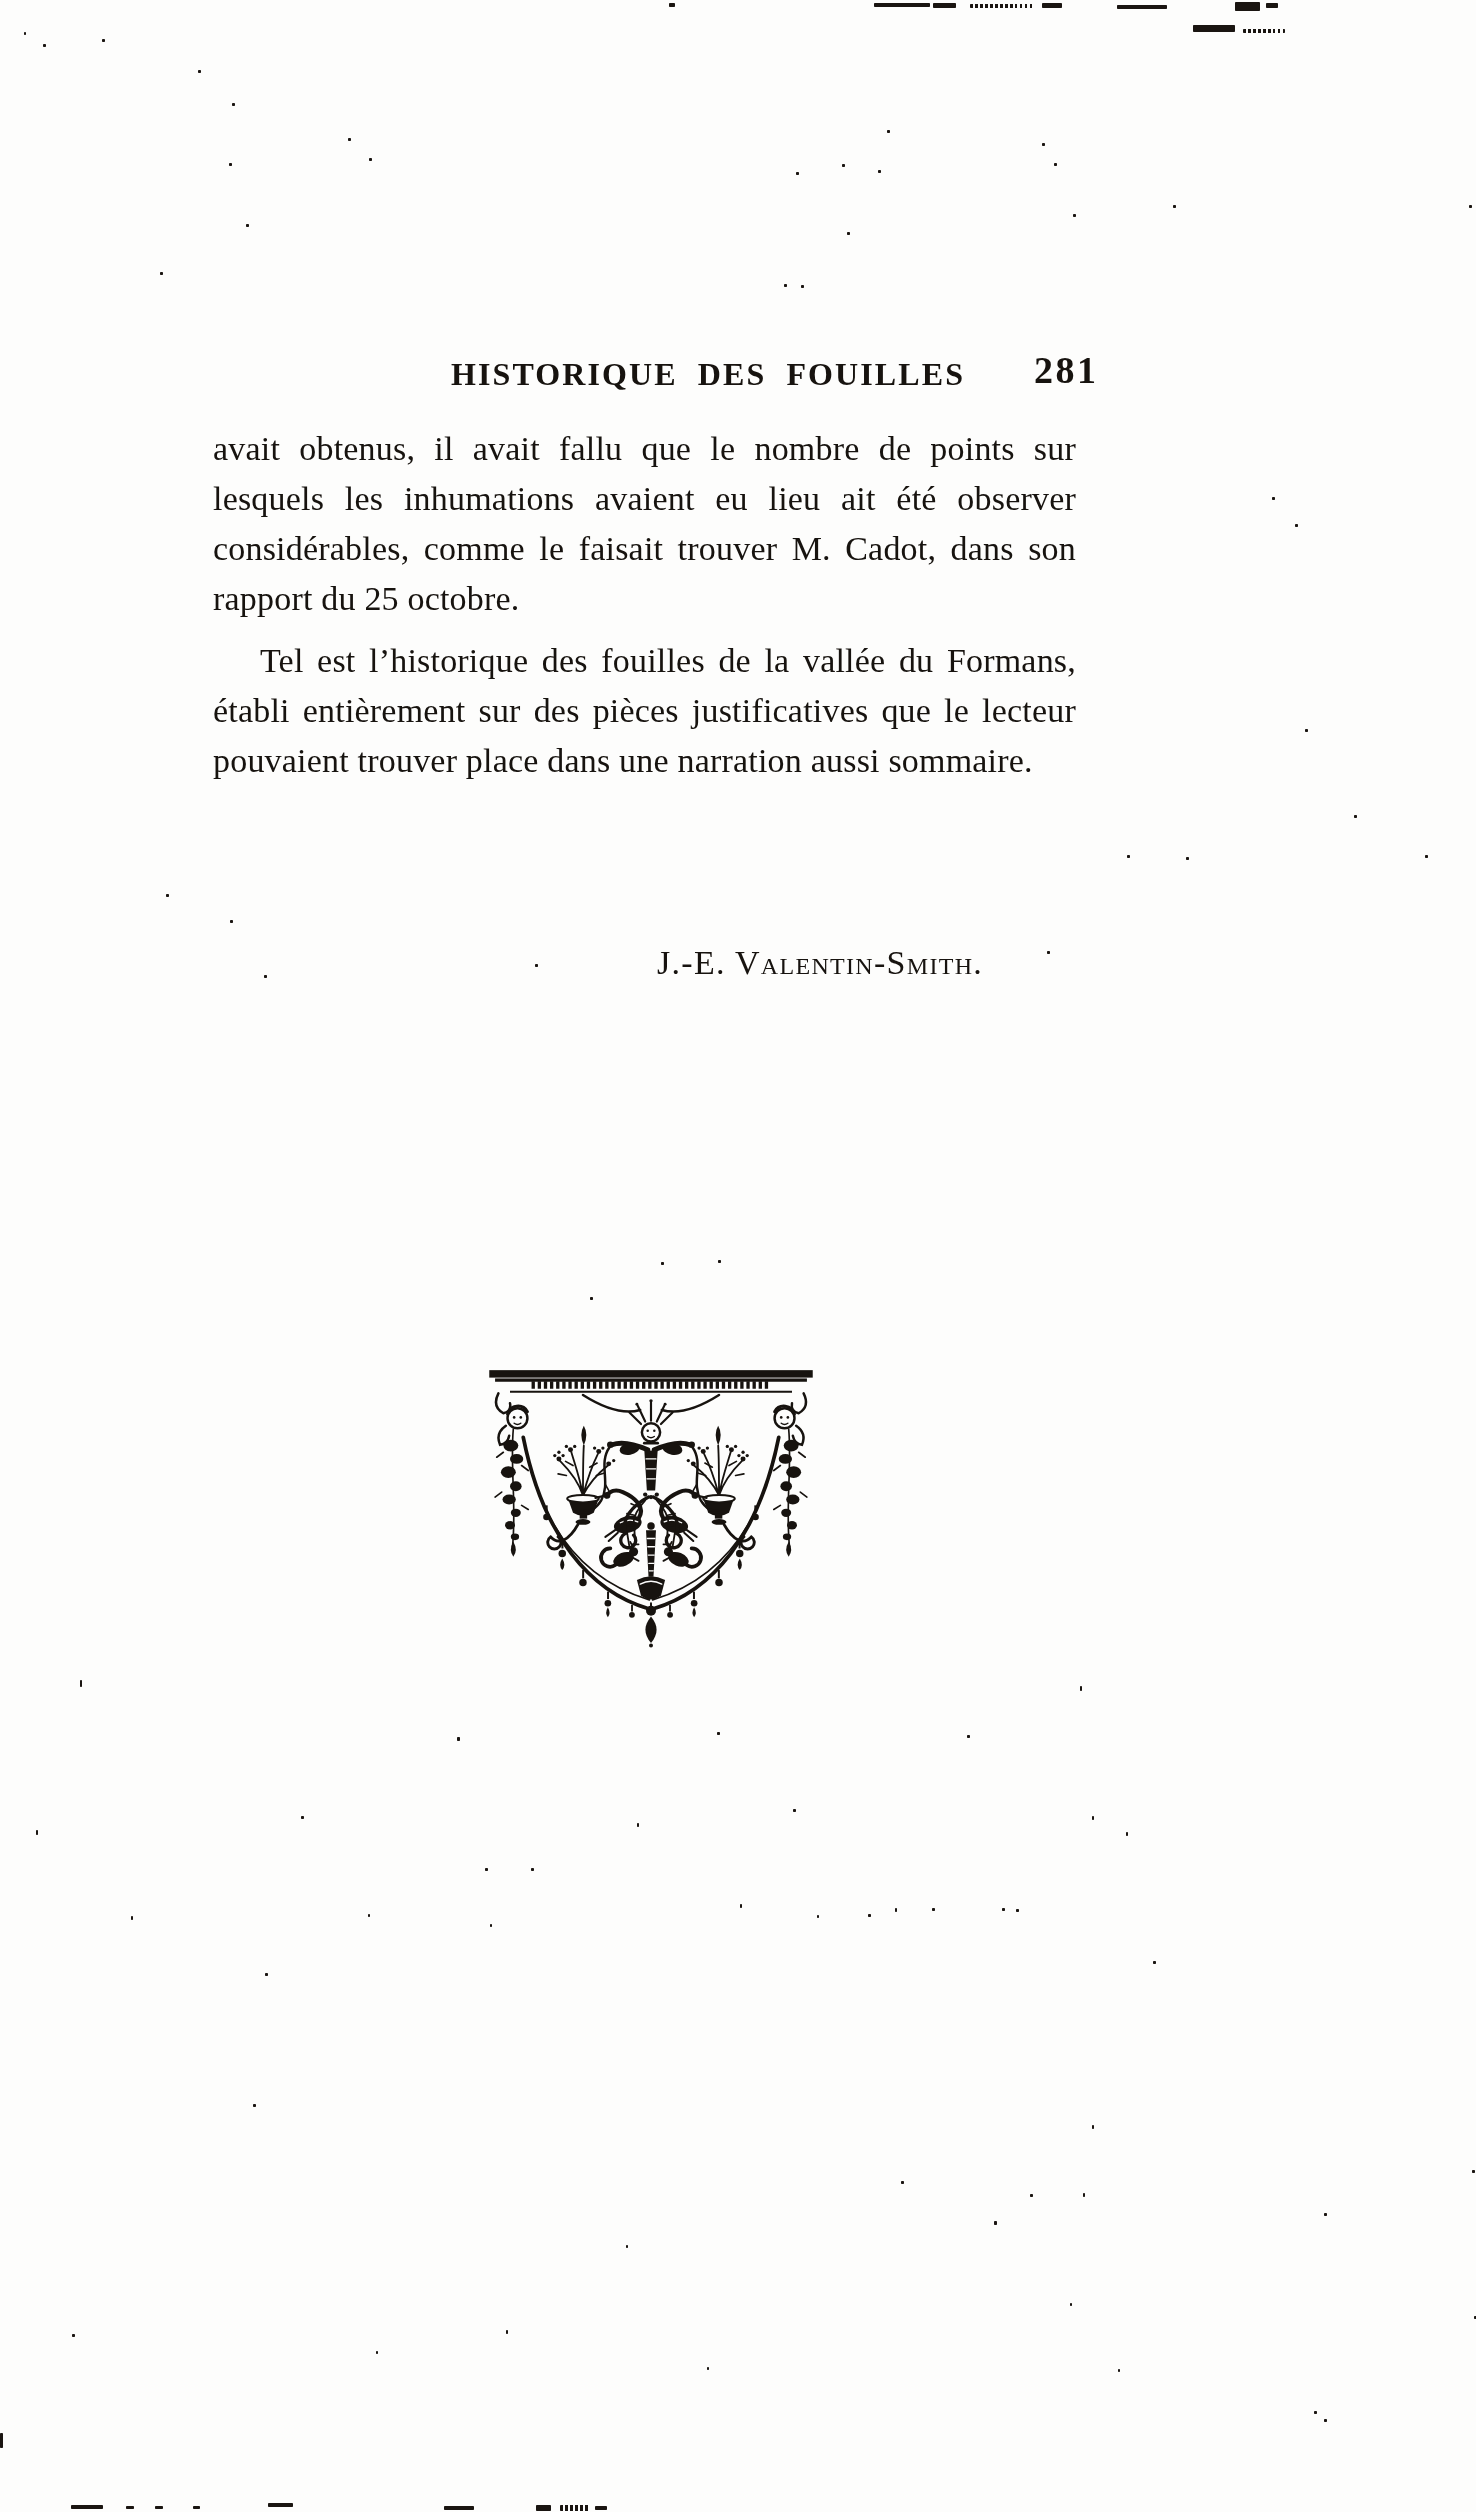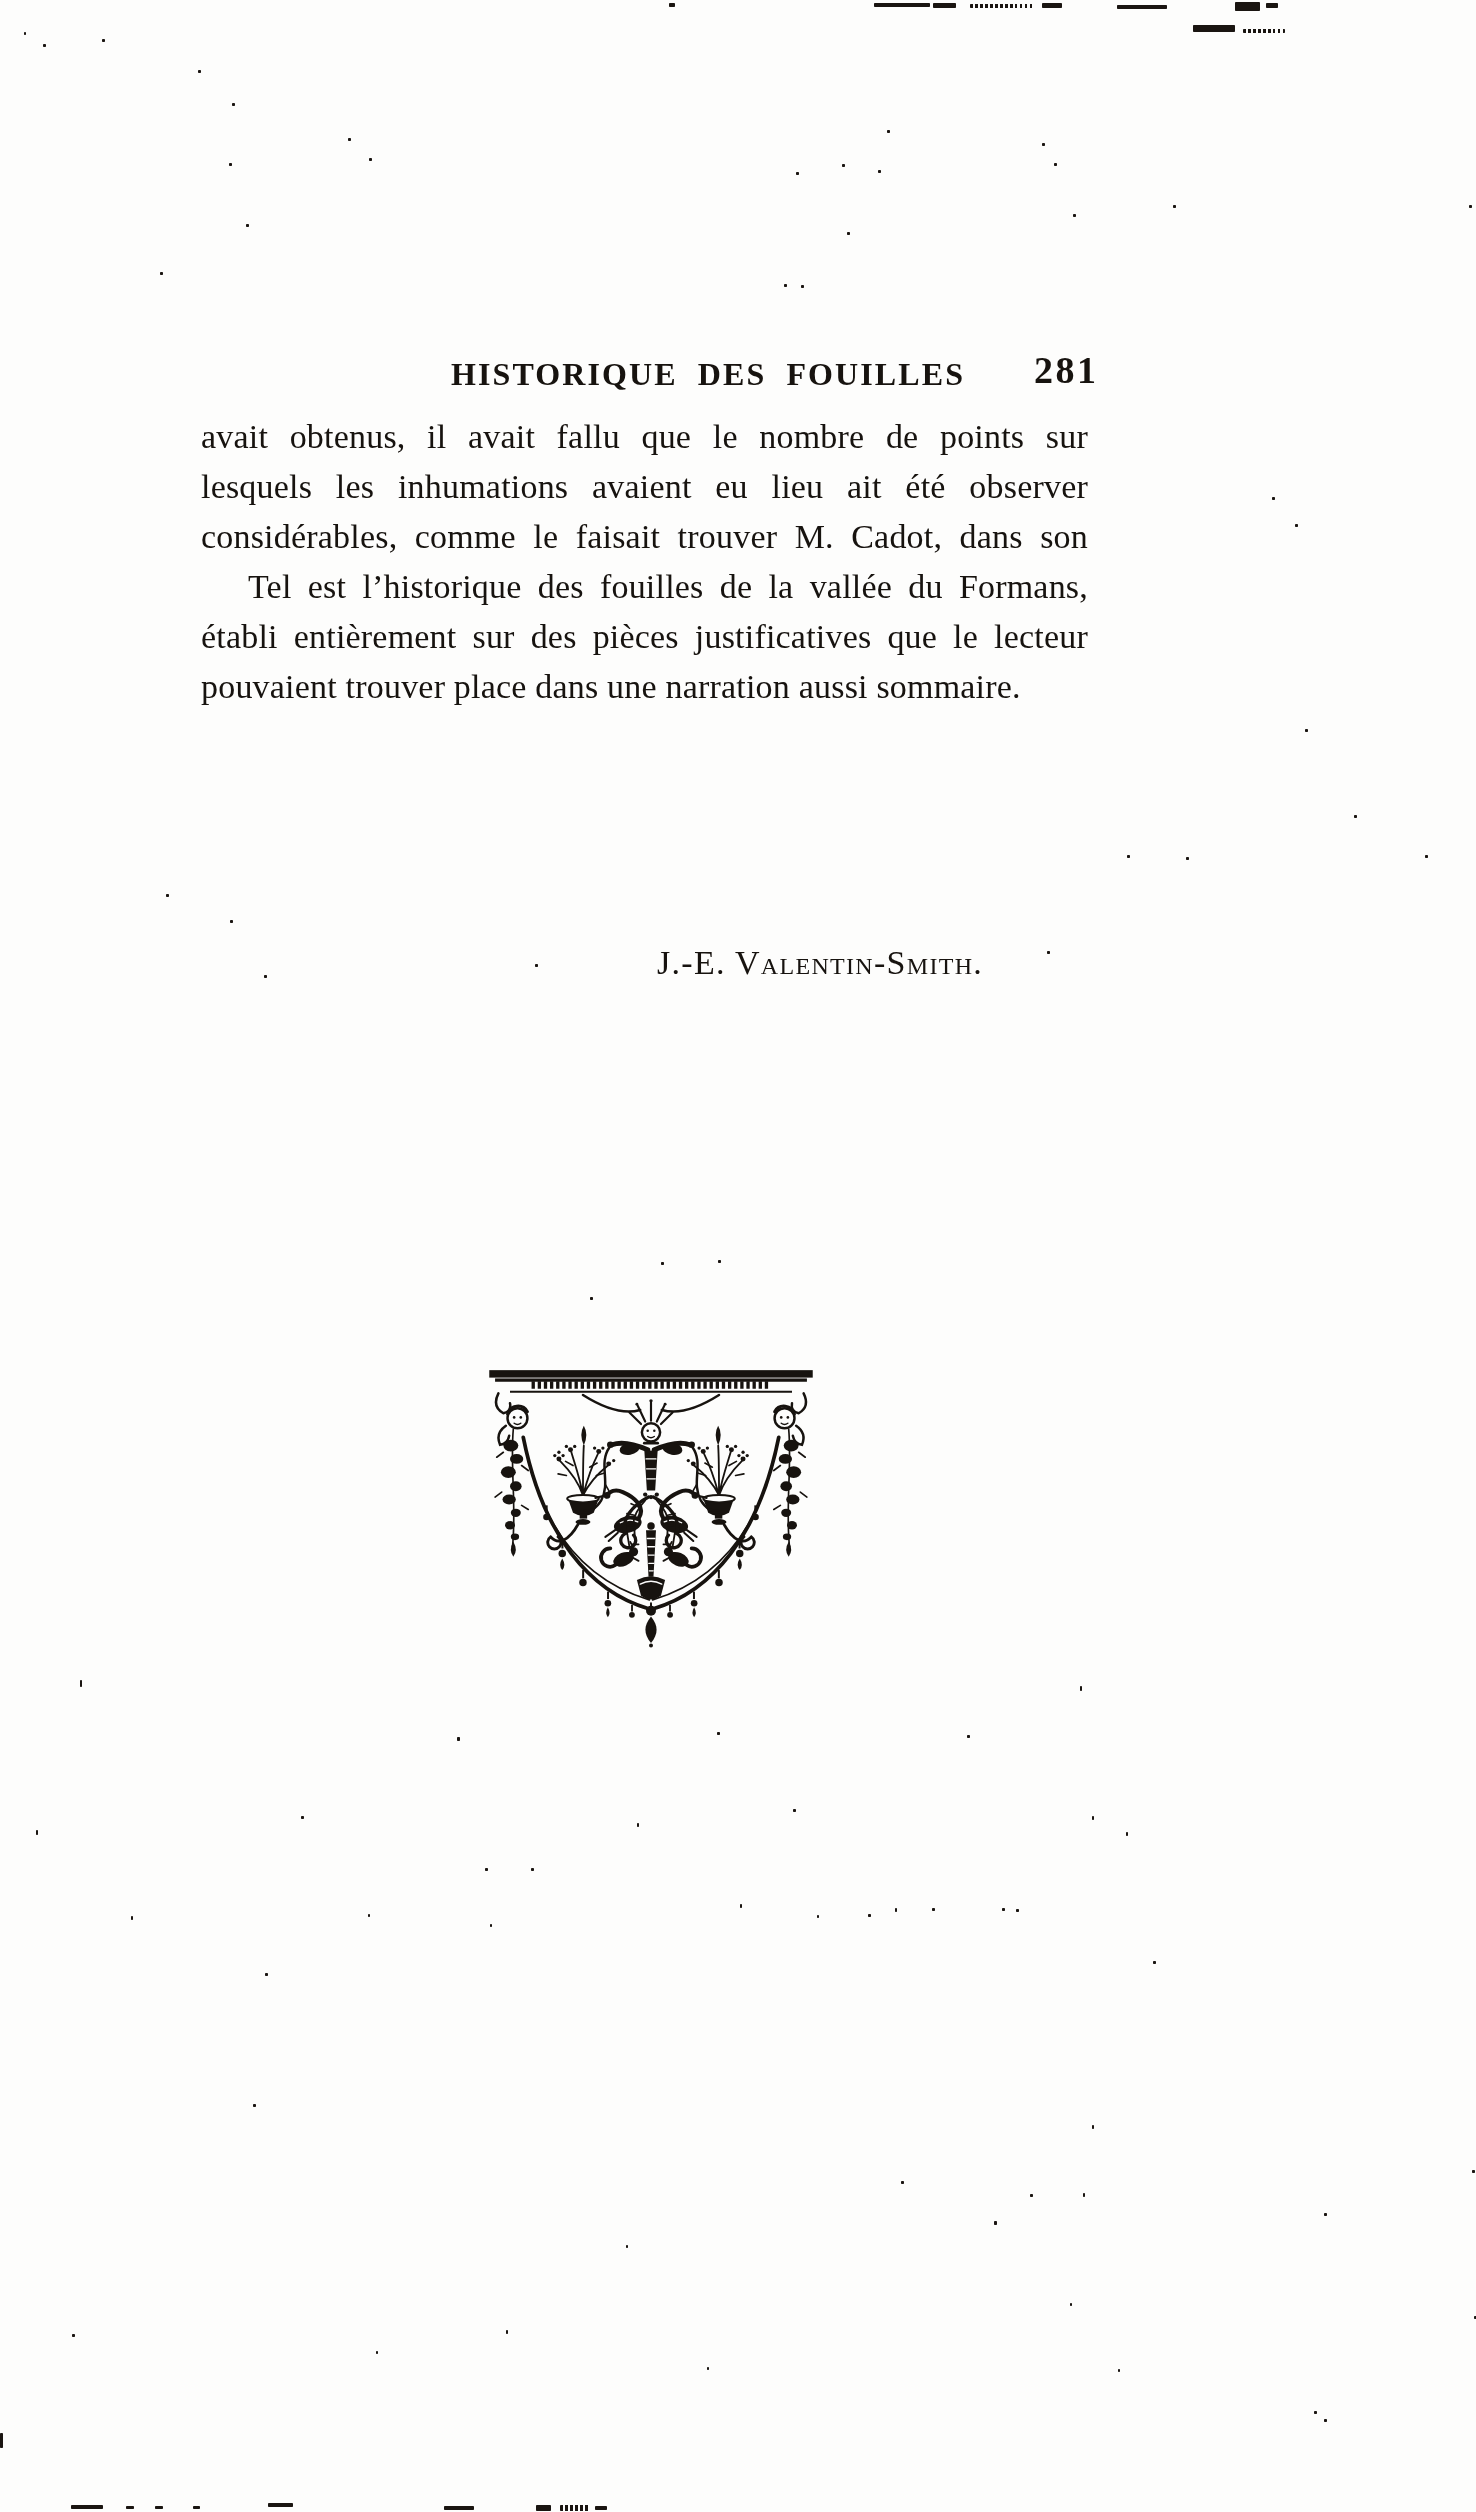--- a/index.html
+++ b/index.html
@@ -19,21 +19,21 @@
     white-space:nowrap;
   }
   .page-number{
     position:absolute;left:1034px;top:351px;
     font-size:38px;line-height:39px;
     letter-spacing:2.5px;font-weight:600;
   }
   .textblock{
     position:absolute;left:201px;top:412px;width:887px;
   }
-  .para{margin:0;padding:0;}
+  .para{margin:12px;padding:0;}
   .line{
     display:block;
     height:50px;line-height:50px;
     font-size:34px;
     text-align:justify;
     text-align-last:justify;
     white-space:normal;
     letter-spacing:0.2px;
   }
   .line.lastline{text-align-last:left;}
@@ -61,20 +61,21 @@
 <div class="page">
 
   <div class="running-head-title">HISTORIQUE DES FOUILLES</div>
   <div class="page-number">281</div>
 
   <div class="textblock">
     <p class="para">
       <span class="line">avait obtenus, il avait fallu que le nombre de points sur</span>
       <span class="line">lesquels les inhumations avaient eu lieu ait été observer</span>
       <span class="line">considérables, comme le faisait trouver M. Cadot, dans son</span>
+      <span class="line lastline">rapport du 25 octobre.</span>
     </p>
     <p class="para">
       <span class="line indent">Tel est l’historique des fouilles de la vallée du Formans,</span>
       <span class="line">établi entièrement sur des pièces justificatives que le lecteur</span>
       <span class="line lastline">pouvaient trouver place dans une narration aussi sommaire.</span>
     </p>
   </div>
 
   <div class="signature">J.-E. Valentin-Smith.</div>
 

